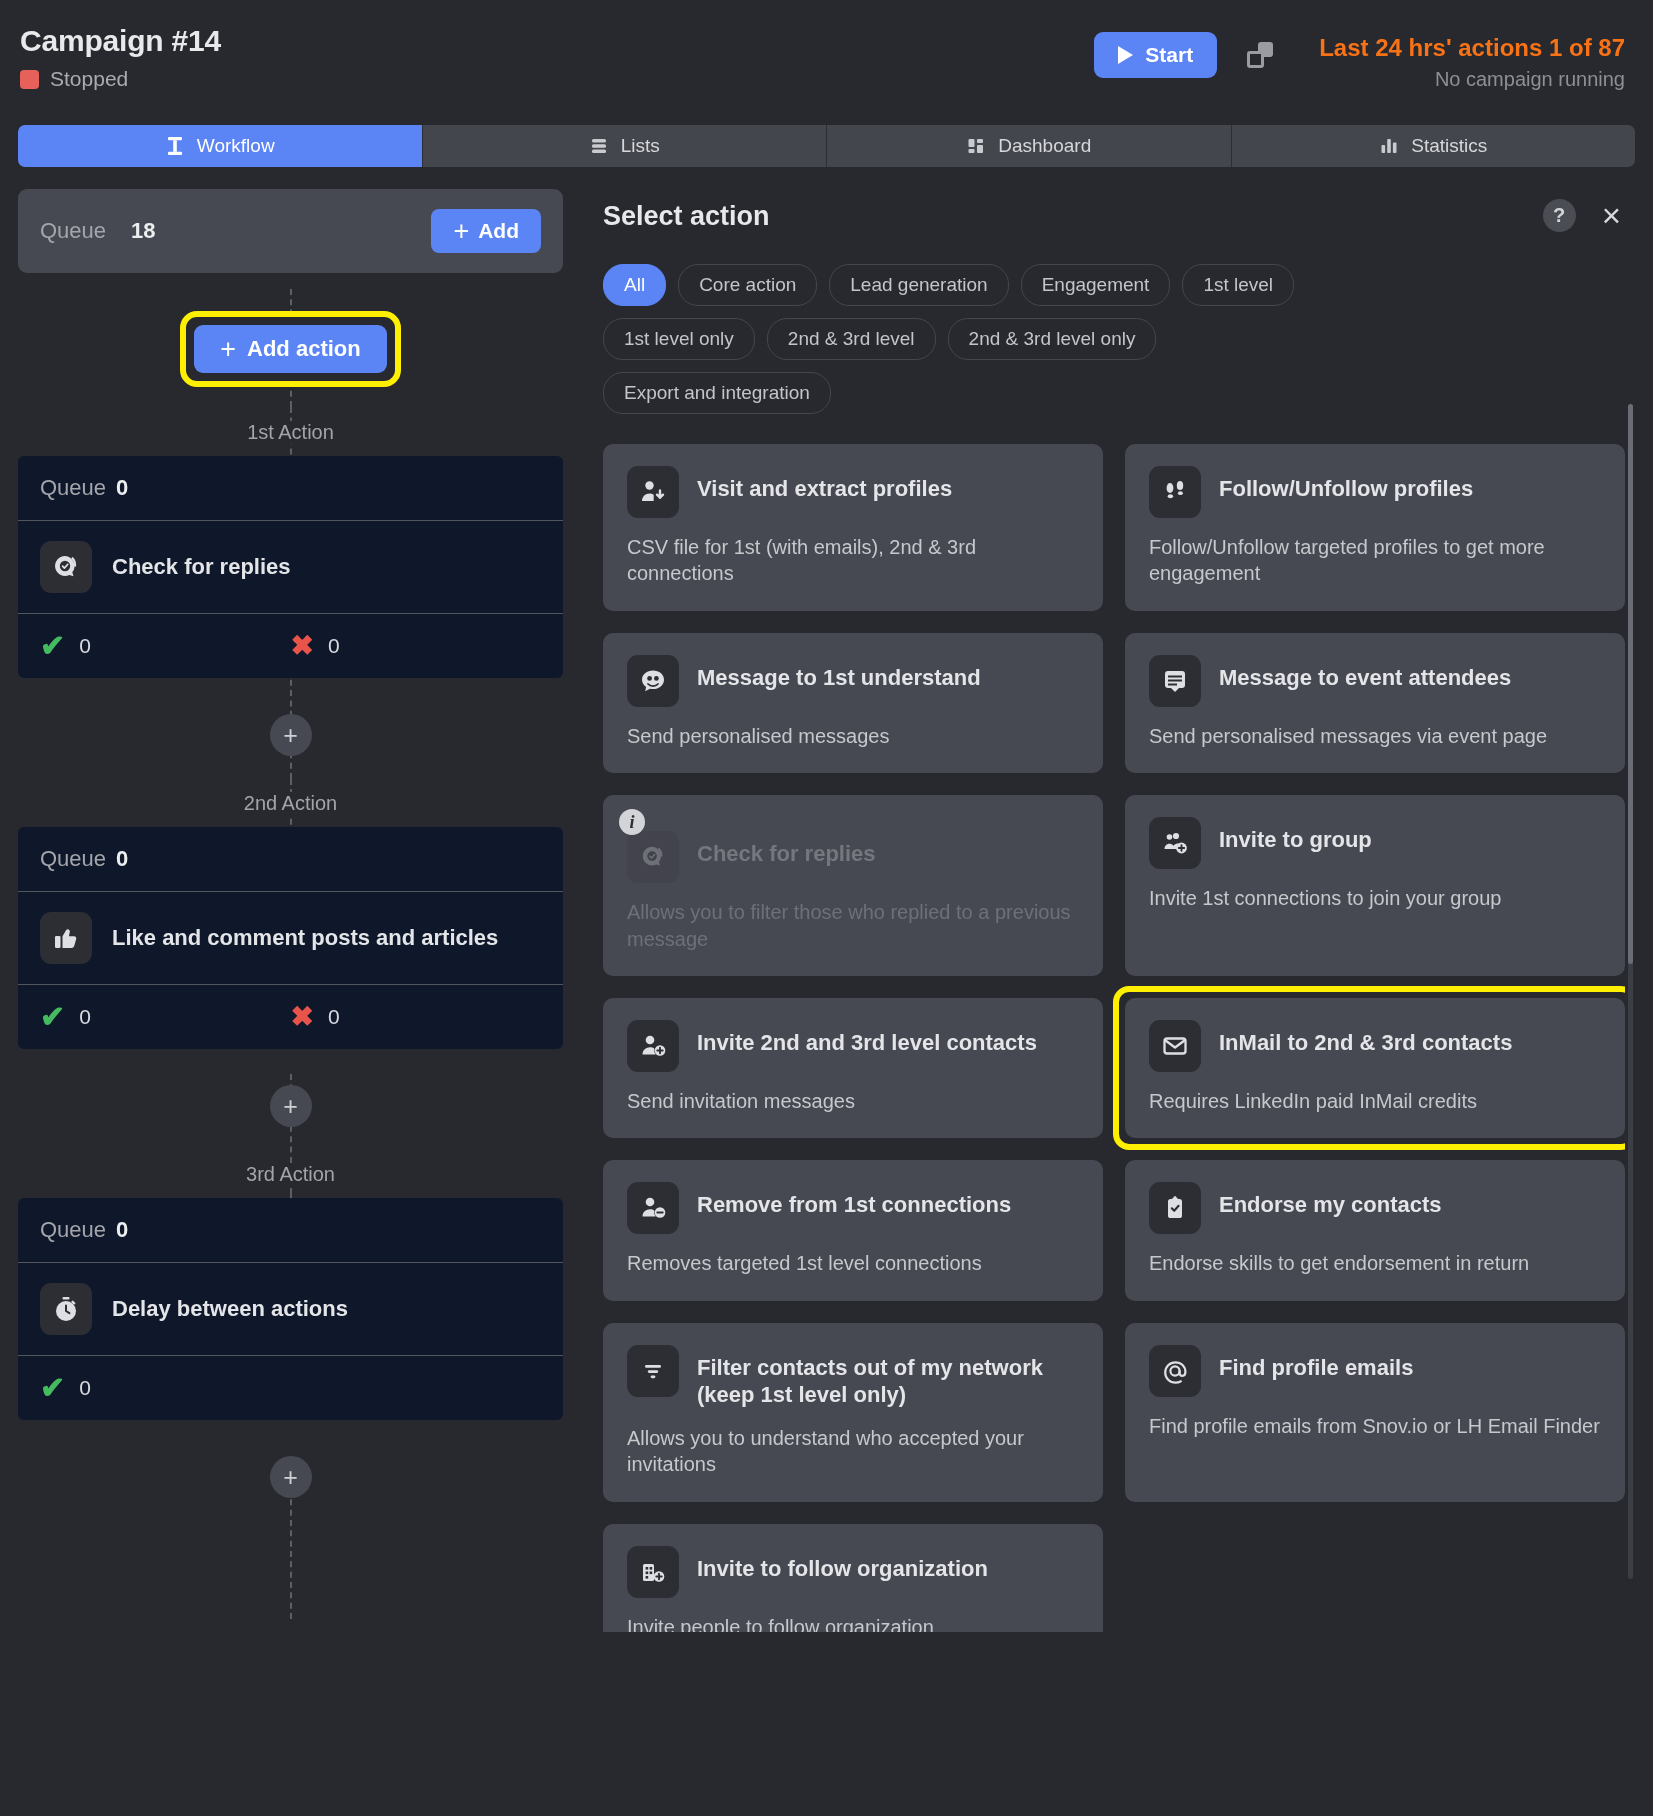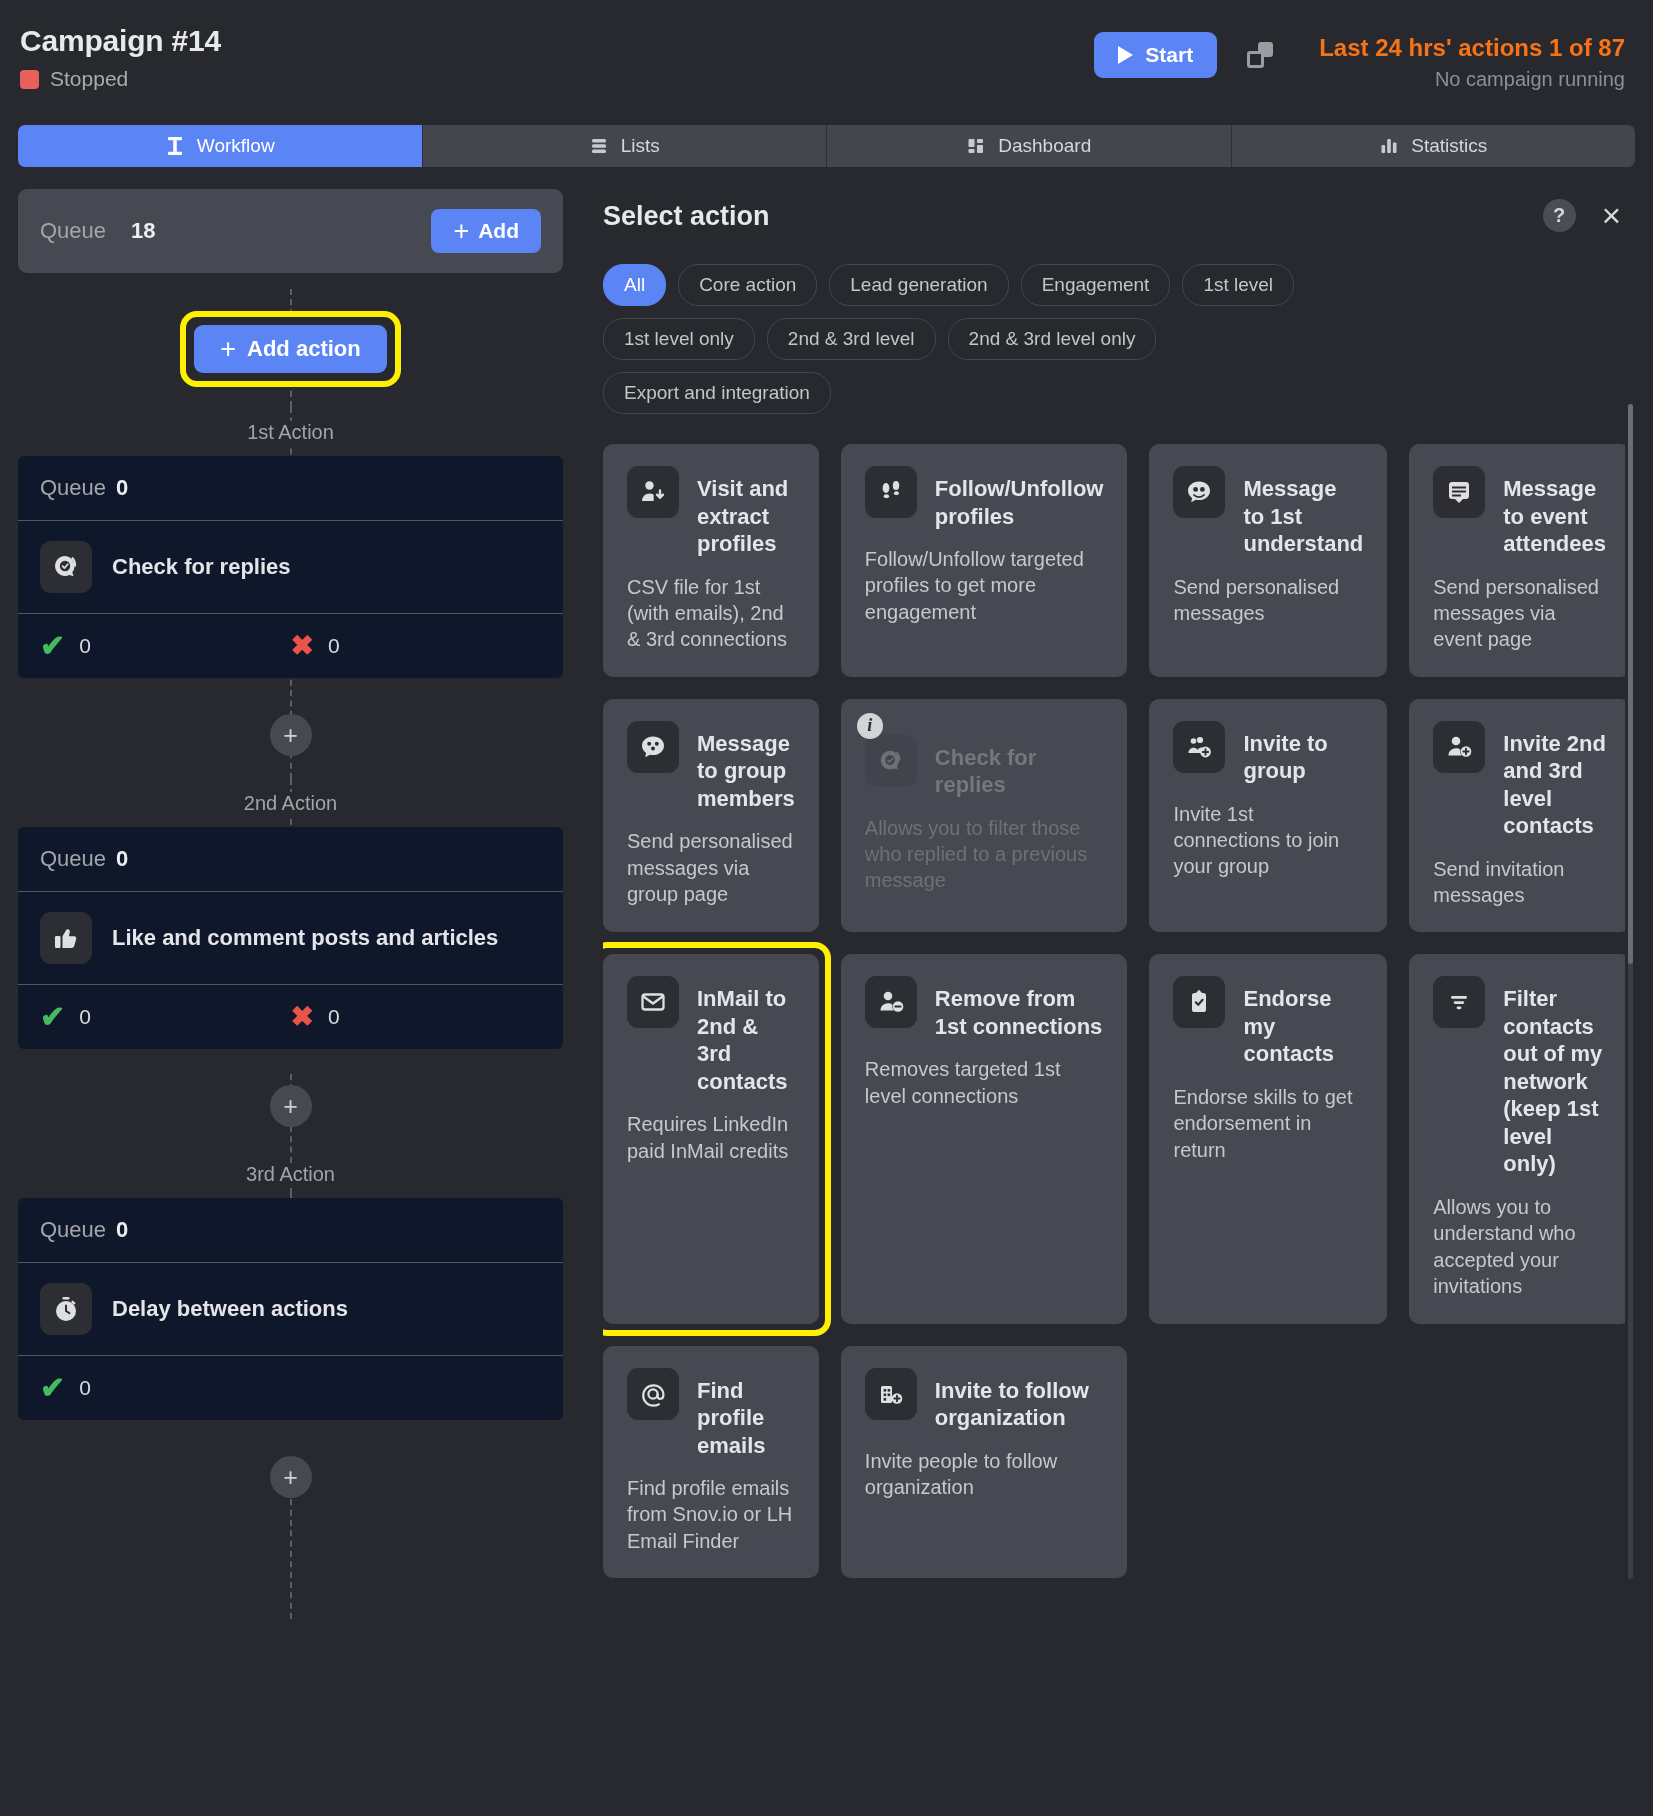--- a/index.html
+++ b/index.html
@@ -354,21 +354,21 @@
     white-space: nowrap;
   }
   .chip.active {
     background: #5b84f5;
     color: #fff;
     border-color: #5b84f5;
   }
 
   .cards-grid {
     display: grid;
-    grid-template-columns: 1fr 1fr 1fr 1fr;
+    grid-template-columns: 1fr 1fr;
     gap: 22px;
     margin: 30px 10px 0 10px;
     max-height: 1188px;
     overflow: hidden;
     position: relative;
   }
   .acard {
     background: #474952;
     border-radius: 10px;
     padding: 22px 24px 24px 24px;
@@ -710,34 +710,20 @@
               <rect x="7" y="12.5" width="14" height="2" fill="#2c2e34"></rect>
               <rect x="7" y="16.5" width="9" height="2" fill="#2c2e34"></rect>
               <path d="M10 21l4 4 4-4z"></path>
             </svg>
           </span>
           <span class="acard-title">Message to event attendees</span>
         </div>
         <div class="acard-desc">Send personalised messages via event page</div>
       </div>
 
-      <div class="acard">
-        <div class="acard-top">
-          <span class="acard-icon">
-            <svg width="28" height="28" viewBox="0 0 28 28" fill="#dedfe2">
-              <path d="M14 3.5c-6.1 0-11 4.1-11 9.2 0 2.9 1.6 5.5 4.1 7.2l-.9 4.3 4.7-2.4c1 .2 2 .3 3.1.3 6.1 0 11-4.1 11-9.4S20.1 3.5 14 3.5z"></path>
-              <circle cx="10.2" cy="10.8" r="2" fill="#2c2e34"></circle>
-              <circle cx="17.8" cy="10.8" r="2" fill="#2c2e34"></circle>
-              <circle cx="14" cy="15.4" r="2" fill="#2c2e34"></circle>
-            </svg>
-          </span>
-          <span class="acard-title">Message to group members</span>
-        </div>
-        <div class="acard-desc">Send personalised messages via group page</div>
-      </div>
 
       <div class="acard disabled">
         <div class="info-badge">i</div>
         <div class="acard-top" style="margin-top:14px;">
           <span class="acard-icon">
             <svg width="28" height="28" viewBox="0 0 30 30" fill="#6e7077">
               <path d="M14 4a10 10 0 1 0 4.4 19l4.1 1.2-1.2-4A10 10 0 0 0 14 4z"></path>
               <circle cx="14" cy="14" r="5.2" fill="#41434a"></circle>
               <path d="M11.6 14.2l1.8 1.9 3.4-3.8" stroke="#6e7077" stroke-width="1.7" fill="none" stroke-linecap="round" stroke-linejoin="round"></path>
               <path d="M21.5 6.2a10.5 10.5 0 0 1 2.6 7.4" stroke="#6e7077" stroke-width="2.1" fill="none" stroke-linecap="round"></path>

